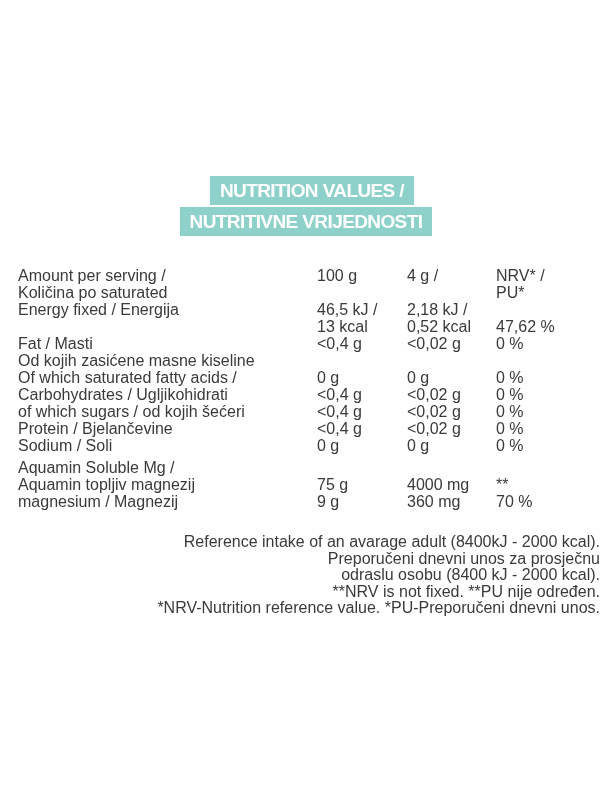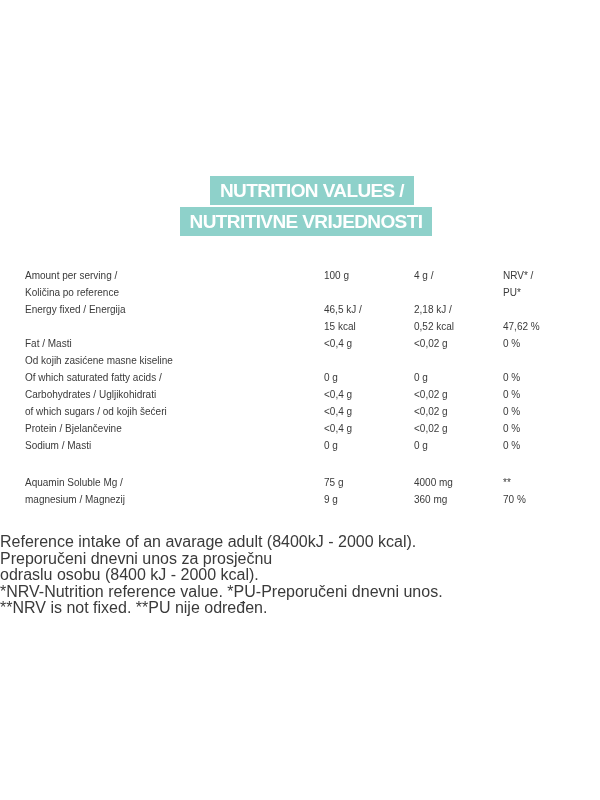--- a/index.html
+++ b/index.html
@@ -15,33 +15,33 @@
   .bar {
     background:#8ed1ca; color:#ffffff; font-weight:bold; font-size:19px;
     letter-spacing:-0.6px; height:29px; display:flex; align-items:center;
     justify-content:center; padding:0 10px; text-transform:uppercase;
     white-space:nowrap;
   }
   .bar.b1 { transform:translateX(12px); }
   .bar.b2 { transform:translateX(6px); }
   
   .ntable {
-    position:absolute; left:25px; top:267px; width:550px;
-    font-size:10px; line-height:17px;
+    position:absolute; left:18px; top:267px; width:550px;
+    font-size:16px; line-height:17px;
   }
   .row { display:grid; grid-template-columns:1fr 90px 89px 72px; }
   .lbl { text-align:left; }
   .v   { text-align:left; align-self:end; white-space:nowrap; }
   .v.top { align-self:start; }
   .block { display:block; }
-  .aq  { margin-top:20px; }
+  .aq  { margin-top:5px; }
   
   .footer {
     position:absolute; top:534px; left:0; width:100%;
-    text-align:left; font-size:16px; line-height:16.5px;
+    text-align:right; font-size:16px; line-height:16.5px;
   }
   .footer .block { display:block; }
 </style>
 </head>
 <body>
 
 <div class="page">
 
   <div class="header">
     <div class="bar b1">
@@ -50,35 +50,35 @@
     <div class="bar b2">
       <span>NUTRITIVNE VRIJEDNOSTI</span>
     </div>
   </div>
 
   <div class="ntable">
 
     <div class="row">
       <div class="lbl">
         <span class="block">Amount per serving /</span>
-        <span class="block">Količina po reference</span>
+        <span class="block">Količina po saturated</span>
       </div>
       <div class="v top">100 g</div>
       <div class="v top">4 g /</div>
       <div class="v top">
         <span class="block">NRV* /</span>
         <span class="block">PU*</span>
       </div>
     </div>
 
     <div class="row">
       <div class="lbl top">Energy fixed / Energija</div>
       <div class="v">
         <span class="block">46,5 kJ /</span>
-        <span class="block">15 kcal</span>
+        <span class="block">13 kcal</span>
       </div>
       <div class="v">
         <span class="block">2,18 kJ /</span>
         <span class="block">0,52 kcal</span>
       </div>
       <div class="v">47,62 %</div>
     </div>
 
     <div class="row">
       <div class="lbl">Fat / Masti</div>
@@ -112,29 +112,30 @@
     </div>
 
     <div class="row">
       <div class="lbl">Protein / Bjelančevine</div>
       <div class="v">&lt;0,4 g</div>
       <div class="v">&lt;0,02 g</div>
       <div class="v">0 %</div>
     </div>
 
     <div class="row">
-      <div class="lbl">Sodium / Masti</div>
+      <div class="lbl">Sodium / Soli</div>
       <div class="v">0 g</div>
       <div class="v">0 g</div>
       <div class="v">0 %</div>
     </div>
 
     <div class="row aq">
       <div class="lbl">
         <span class="block">Aquamin Soluble Mg /</span>
+        <span class="block">Aquamin topljiv magnezij</span>
         <span class="block">magnesium / Magnezij</span>
       </div>
       <div class="v">
         <span class="block">75 g</span>
         <span class="block">9 g</span>
       </div>
       <div class="v">
         <span class="block">4000 mg</span>
         <span class="block">360 mg</span>
       </div>
@@ -143,17 +144,17 @@
         <span class="block">70 %</span>
       </div>
     </div>
 
   </div>
 
   <div class="footer">
     <span class="block">Reference intake of an avarage adult (8400kJ - 2000 kcal).</span>
     <span class="block">Preporučeni dnevni unos za prosječnu</span>
     <span class="block">odraslu osobu (8400 kJ - 2000 kcal).</span>
+    <span class="block">**NRV is not fixed. **PU nije određen.</span>
     <span class="block">*NRV-Nutrition reference value. *PU-Preporučeni dnevni unos.</span>
-    <span class="block">**NRV is not fixed. **PU nije određen.</span>
   </div>
 
 </div>
 
 </body></html>

